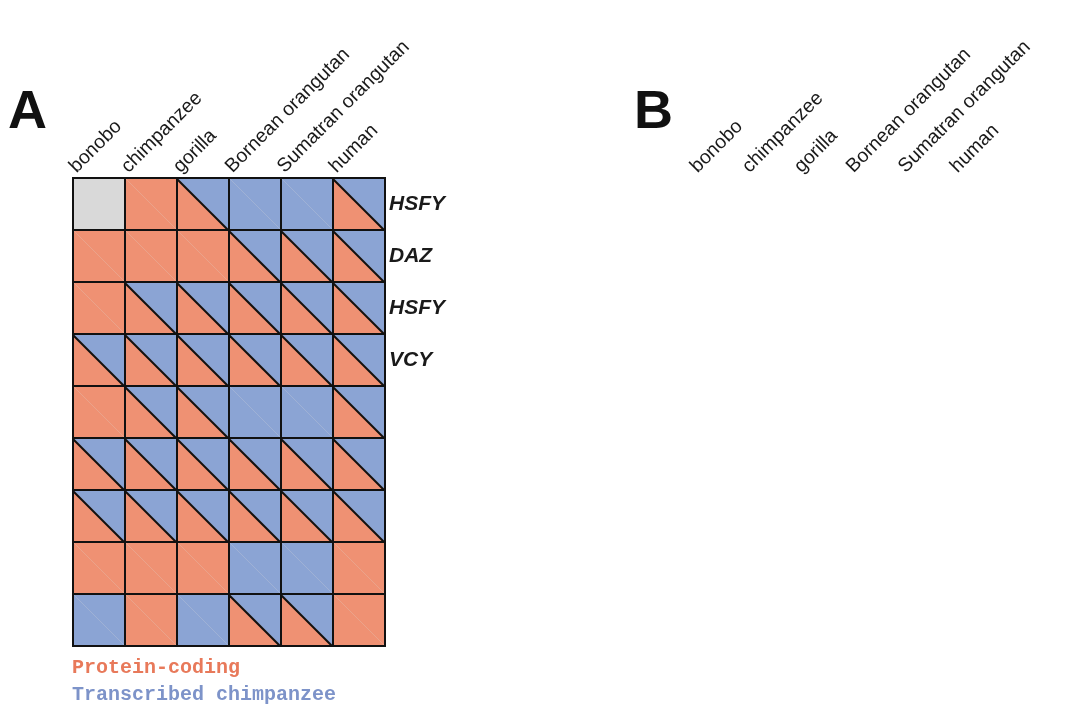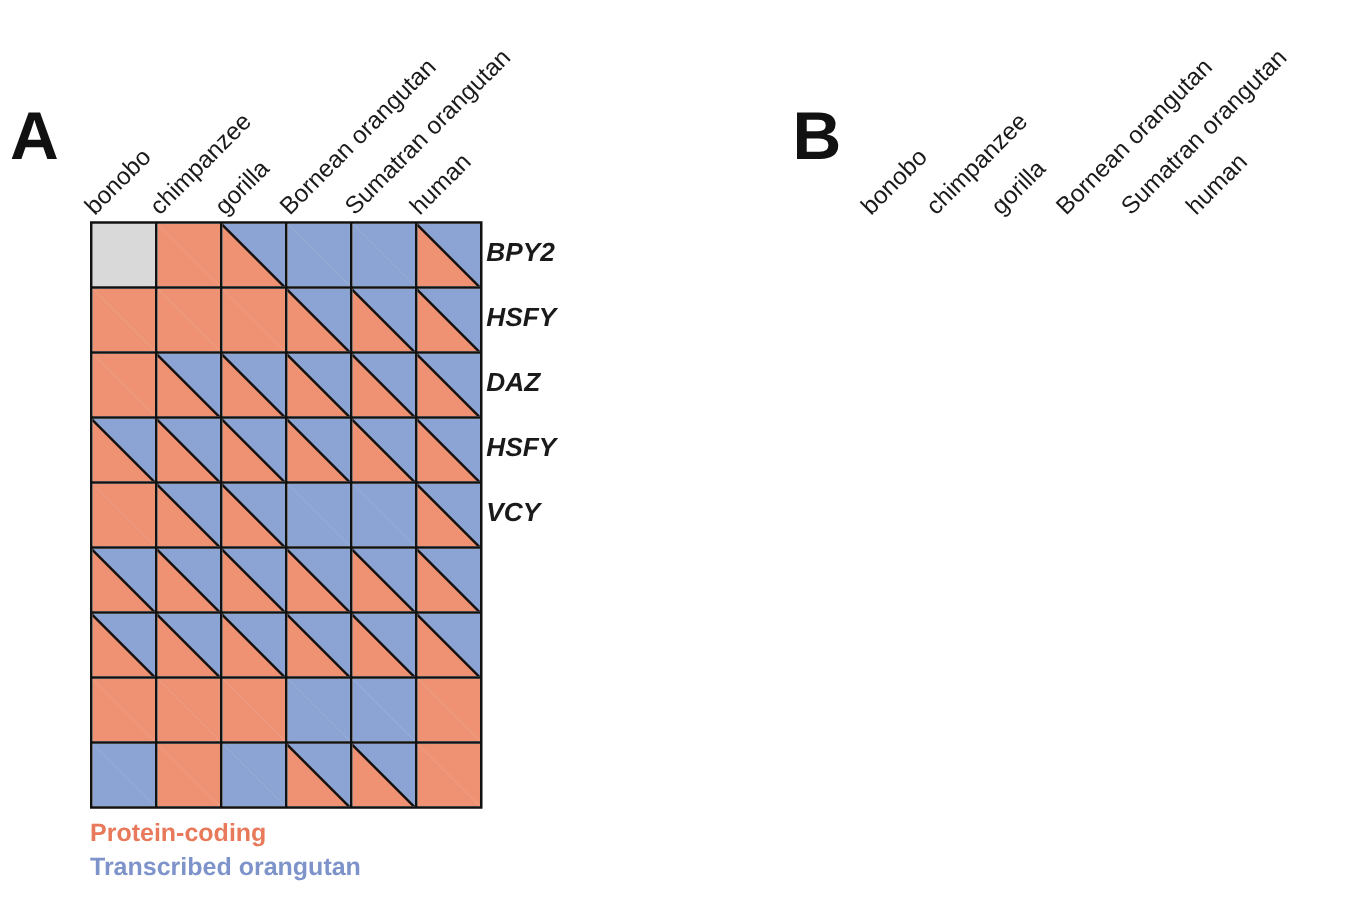--- a/index.html
+++ b/index.html
@@ -88,21 +88,21 @@
   }
 
   
   .legend{position:absolute;}
   #legend-a{left:72px;top:654px;}
   .legend-item{
     font-size:20px;
     font-weight:bold;
     line-height:27px;
     white-space:nowrap;
-    font-family:Liberation Sans, sans-serif;
+    font-family:Liberation Mono, monospace;
   }
 </style>
 </head>
 <body>
 
 <div class="panel" id="panel-a">
   <div class="panel-letter">A</div>
   <div class="colheads" id="colheads-a">
       <div class="colhead" style="left: 80px;">bonobo</div>
       <div class="colhead" style="left: 132px;">chimpanzee</div>
@@ -356,29 +356,28 @@
         <div class="tri-upper" style="background: rgb(139, 164, 212);"></div>
         <div class="tri-lower" style="background: rgb(239, 145, 115);"></div>
         <div class="diag"></div>
       </div>
       <div class="cell" title="XKRY / human">
         <div class="tri-upper" style="background: rgb(239, 145, 115);"></div>
         <div class="tri-lower" style="background: rgb(239, 145, 115);"></div>
       </div>
     </div>
   <div class="rowlabels" id="rowlabels-a">
-      <div class="rowlabel">BPY2</div>
       <div class="rowlabel">HSFY</div>
       <div class="rowlabel">DAZ</div>
       <div class="rowlabel">HSFY</div>
       <div class="rowlabel">VCY</div>
     </div>
   <div class="legend" id="legend-a">
       <div class="legend-item" style="color: rgb(232, 121, 90);">Protein-coding</div>
-      <div class="legend-item" style="color: rgb(125, 147, 201);">Transcribed orangutan</div>
+      <div class="legend-item" style="color: rgb(125, 147, 201);">Transcribed chimpanzee</div>
     </div>
 </div>
 
 <div class="panel" id="panel-b">
   <div class="panel-letter">B</div>
   <div class="colheads" id="colheads-b">
       <div class="colhead" style="left: 81px;">bonobo</div>
       <div class="colhead" style="left: 133px;">chimpanzee</div>
       <div class="colhead" style="left: 185px;">gorilla</div>
       <div class="colhead" style="left: 237px;">Bornean orangutan</div>

